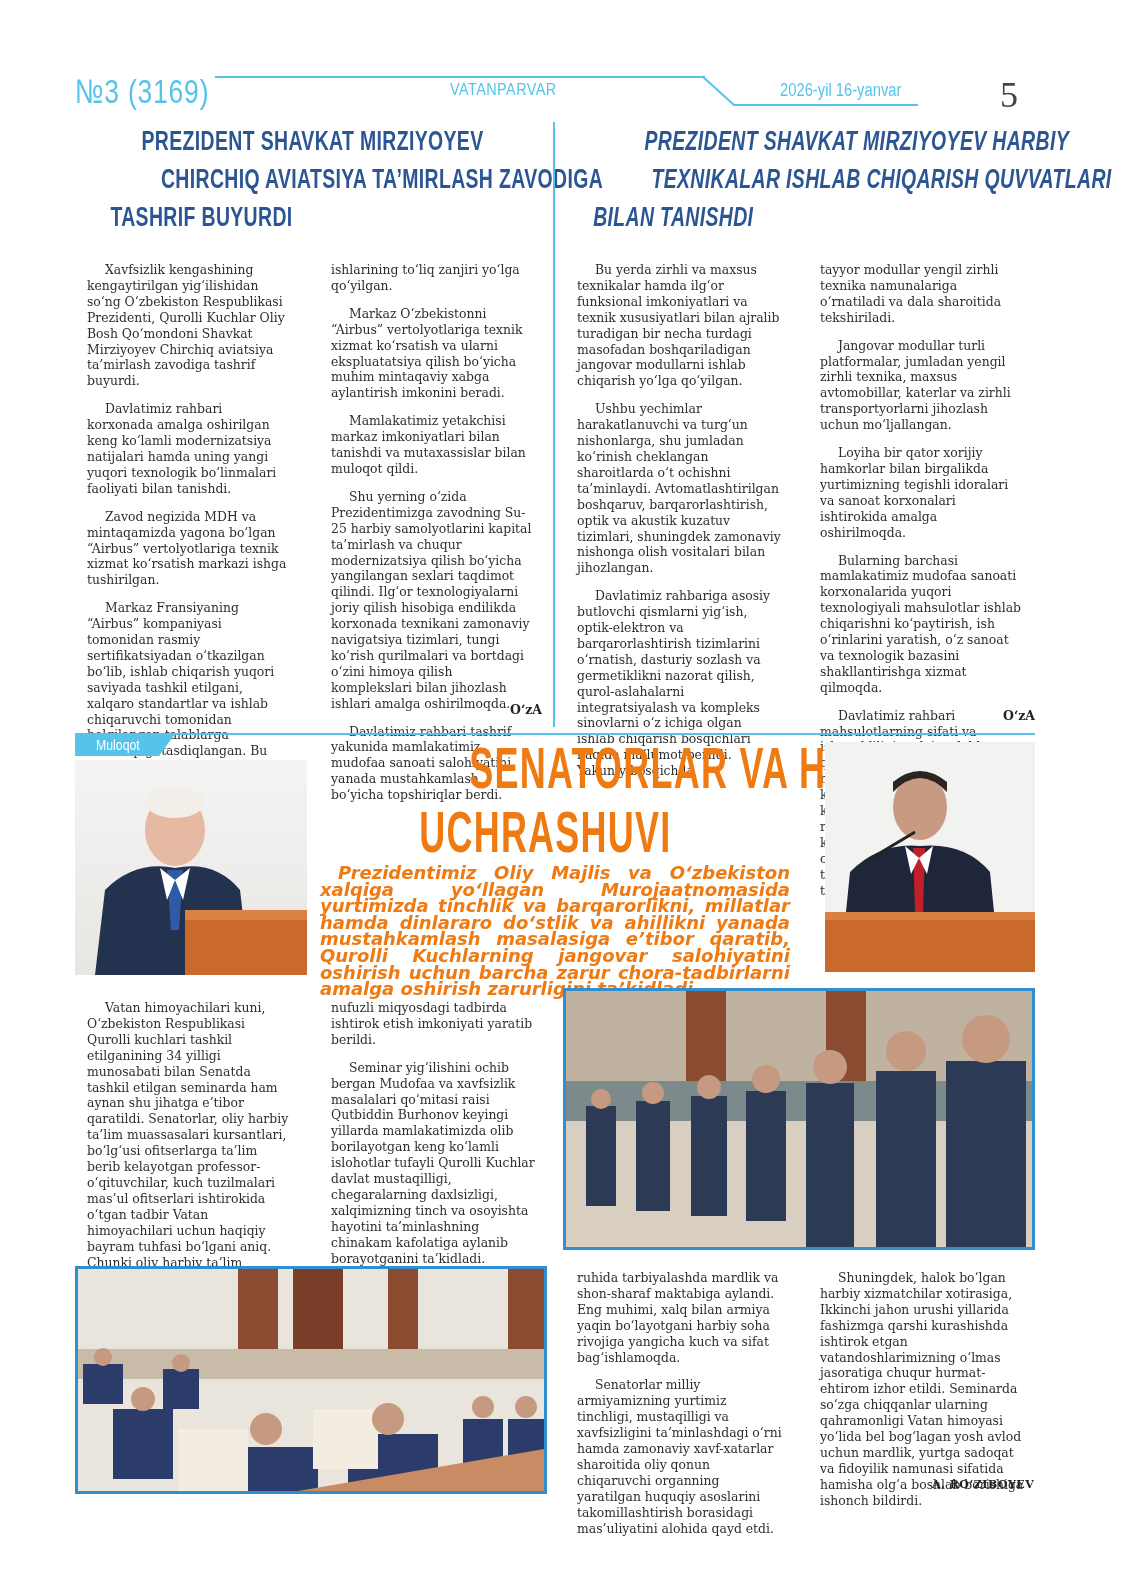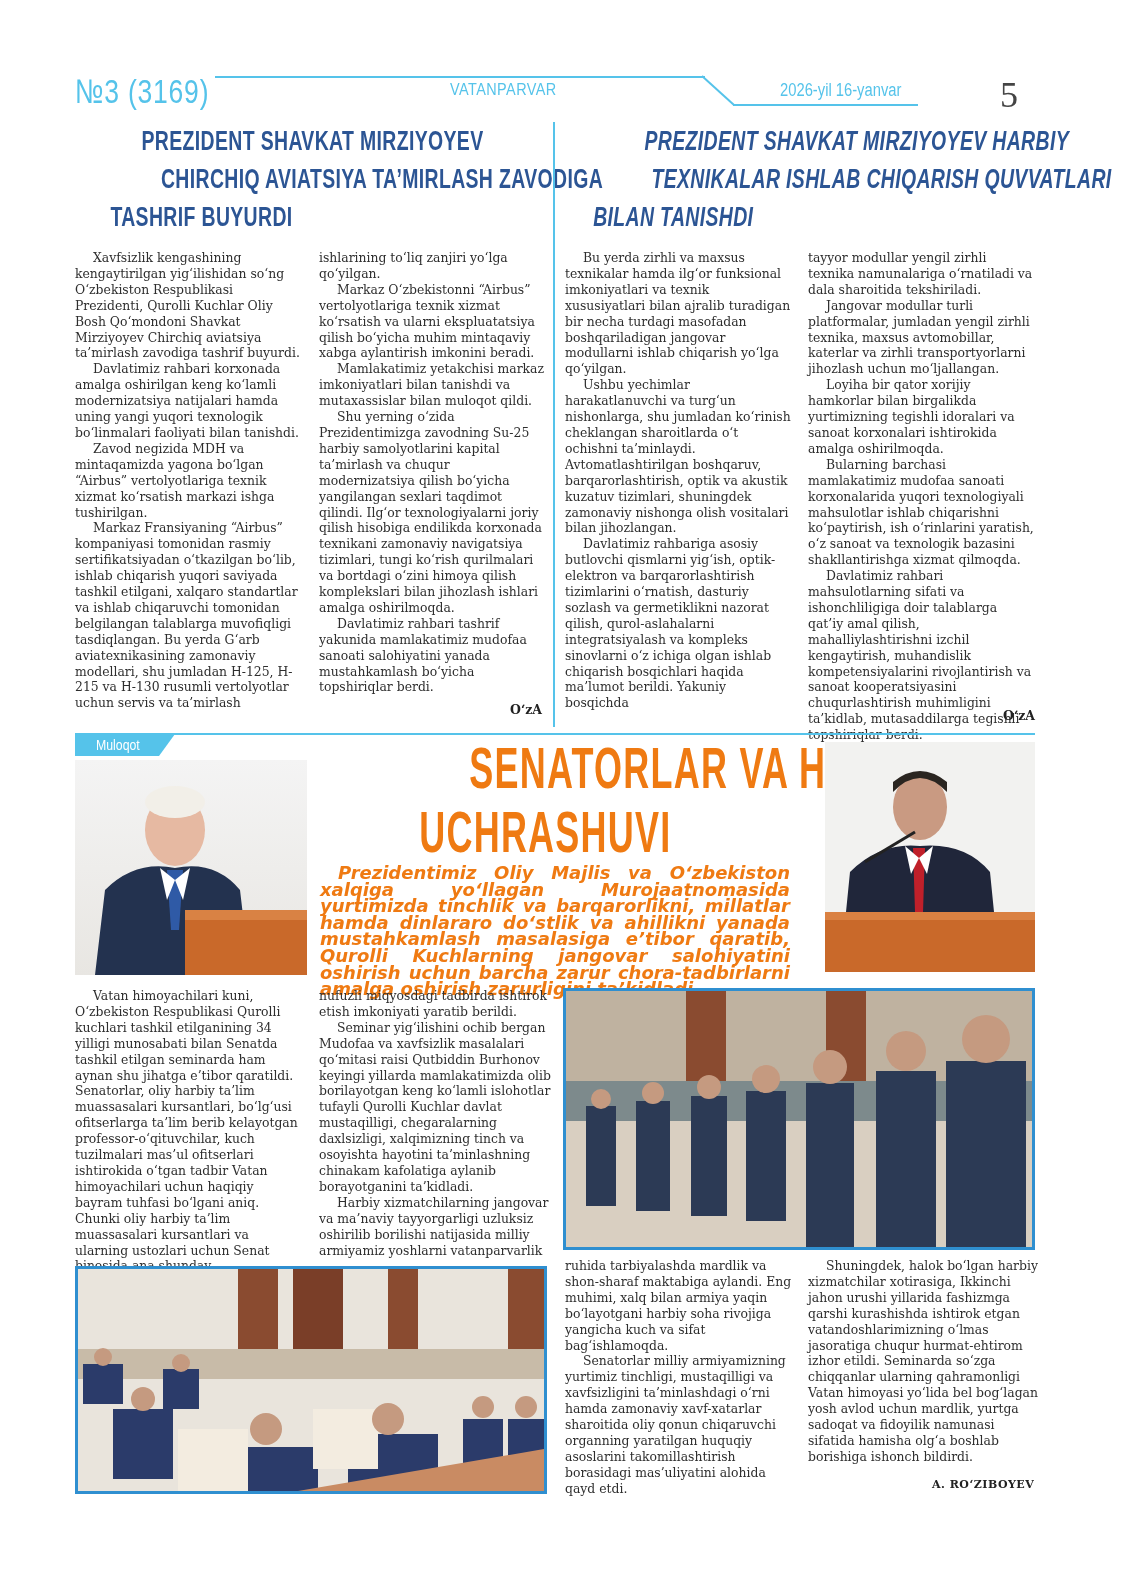--- a/index.html
+++ b/index.html
@@ -17,21 +17,21 @@
           color: #55c3ea; transform: scaleX(0.82); transform-origin: left top; }
   .page-num { left: 1000px; top: 74px; font-family: "Liberation Serif", serif; font-size: 36px; color: #444; }
 
   
   .headline { font-family: "Liberation Sans", sans-serif; font-weight: bold; color: #2c5594;
               text-align: left; font-size: 27px; line-height: 38px; letter-spacing: 0.5px; }
   .headline span { display: inline-block; transform: scaleX(0.72); transform-origin: center; white-space: nowrap; }
 
   
   .col { font-size: 12.4px; line-height: 15.9px; color: #2e2e2e; }
-  .col p { margin: 0; text-indent: 18px; }
+  .col p { margin: 12px; text-indent: 18px; }
   .credit { font-family: "DejaVu Serif", serif; font-weight: bold; font-size: 12.5px; color: #222; }
 
   .vdivider { background: #55c3ea; width: 2px; }
   .hdivider { background: #55c3ea; height: 2px; }
 
   
   .rubric { left: 75px; top: 734px; width: 100px; height: 22px; background: #55c3ea;
             clip-path: polygon(0 0, 100% 0, 84% 100%, 0 100%); }
   .rubric-text { left: 96px; top: 736px; font-family: "Liberation Sans", sans-serif; font-size: 15px; color: #fff;
                  transform: scaleX(0.82); transform-origin: left top; }

